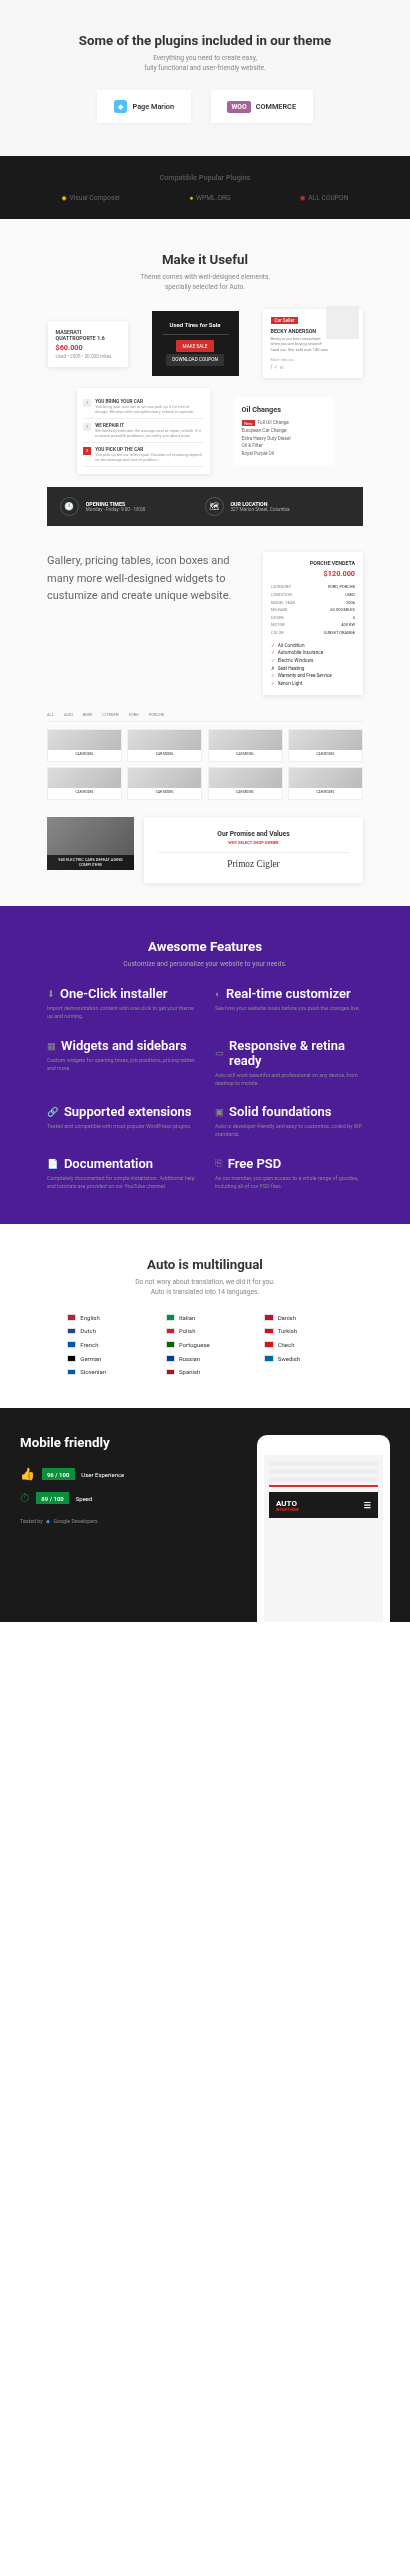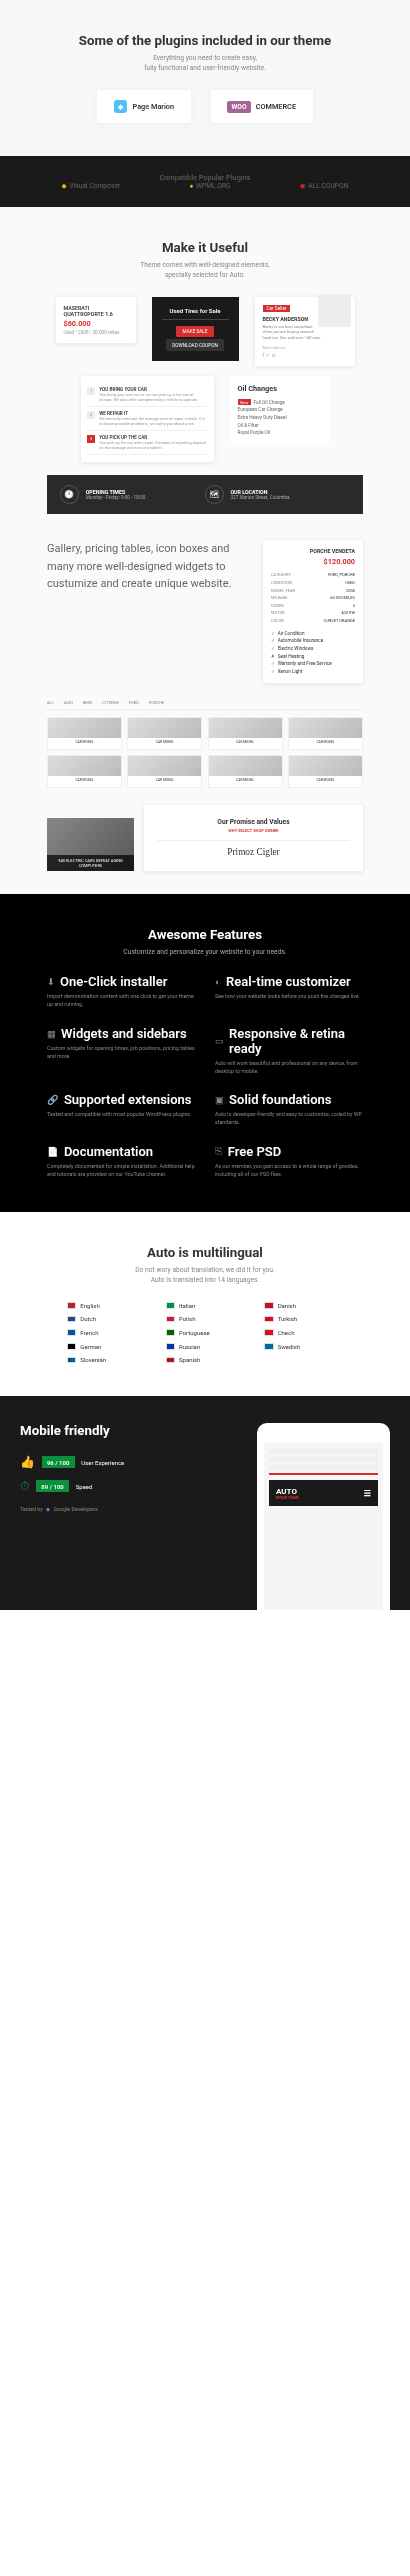--- a/index.html
+++ b/index.html
@@ -1,30 +1,30 @@
 <!DOCTYPE html>
 <html style="font-size:10.7px"><head>
 <meta charset="utf-8">
 <style>
 *{margin:0;padding:0;box-sizing:border-box;font-family:-apple-system,BlinkMacSystemFont,"Segoe UI",Roboto,sans-serif}
 body{width:410px;background:#fff;color:#333}
 .sec{padding:33px 27px;text-align:center}
 .sec-gray{background:#f7f7f7}
-.sec-dark{background:#000000;color:#fff}
+.sec-dark{background:#4c1d95;color:#fff}
 h2{font-size:13.3px;font-weight:700;margin-bottom:5.3px}
 .sub{font-size:6.7px;color:#888;margin-bottom:16.7px;line-height:1.5}
 .plugin-row{display:flex;justify-content:center;gap:20px}
 .plugin-card{background:#fff;padding:10px 16.7px;display:flex;align-items:center;gap:5.3px;font-size:7.3px;font-weight:600;box-shadow:0 1.3px 5.3px rgba(0,0,0,0.05)}
 .icon-box{width:13.3px;height:13.3px;border-radius:2.7px;display:inline-flex;align-items:center;justify-content:center;font-size:6.7px}
 .woo{background:#a46497;color:#fff;padding:2px 4px;border-radius:2px;font-weight:700;font-size:6.7px}
 .compat{background:#1a1a1a;padding:16.7px 27px}
-.compat-title{color:#555;font-size:7.3px;text-align:center;margin-bottom:0;font-weight:600}
+.compat-title{color:#555;font-size:7.3px;text-align:center;margin-bottom:12px;font-weight:600}
 .compat-row{display:flex;justify-content:space-around;align-items:center}
 .compat-item{color:#666;font-size:6.7px;display:flex;align-items:center;gap:2.7px}
-.card-row{display:flex;gap:16px;margin-bottom:10px;align-items:flex-start}
+.card-row{display:flex;gap:24px;margin-bottom:10px;align-items:center}
 .price-card{background:#fff;padding:8px;text-align:left;font-size:5.3px;width:80px;box-shadow:0 1.3px 5.3px rgba(0,0,0,0.1)}
 .price-title{font-weight:600;font-size:5.3px;color:#333;margin-bottom:2px}
 .price-val{color:#d32f2f;font-weight:700;font-size:7.3px}
 .price-meta{color:#999;font-size:4.7px;margin-top:2px}
 .tires-card{background:#1a1a1a;color:#fff;padding:10px;width:87px;text-align:center;font-size:5.3px}
 .tires-title{font-weight:600;margin-bottom:5.3px;font-size:6px}
 .btn-red{background:#d32f2f;color:#fff;padding:3.3px 6.7px;font-size:4.7px;border-radius:1.3px;display:inline-block;margin:2px 0}
 .btn-dark{background:#333;color:#fff;padding:3.3px 6.7px;font-size:4.7px;border-radius:1.3px;display:inline-block}
 .seller-card{background:#fff;padding:8px;width:100px;text-align:left;font-size:4.7px;box-shadow:0 1.3px 5.3px rgba(0,0,0,0.1);position:relative}
 .seller-badge{background:#d32f2f;color:#fff;padding:1.3px 4px;font-size:4.7px;display:inline-block;margin-bottom:3.3px}
@@ -50,21 +50,21 @@
 .vendeta-card{background:#fff;padding:8px;width:100px;text-align:right;font-size:4.7px;box-shadow:0 1.3px 5.3px rgba(0,0,0,0.1)}
 .vendeta-title{font-weight:700;font-size:5.3px;text-transform:uppercase}
 .vendeta-price{color:#d32f2f;font-weight:700;font-size:7.3px;margin:2.7px 0 5.3px}
 .spec-row{display:flex;justify-content:space-between;font-size:4px;padding:1.3px 0;color:#888}
 .check-item{font-size:4.7px;padding:1.3px 0;display:flex;gap:2.7px;align-items:center}
 .check-on{color:#d32f2f}
 .car-grid{display:grid;grid-template-columns:repeat(4,1fr);gap:5.3px;padding:6.7px 20px}
 .car-cell{background:#fff;border:0.7px solid #eee;height:33px}
 .car-img{height:20px;background:linear-gradient(135deg,#ddd,#bbb)}
 .car-info{padding:2px;font-size:3.3px}
-.promise-row{display:flex;gap:10px;padding:10px 20px;align-items:flex-end}
+.promise-row{display:flex;gap:10px;padding:10px 20px;align-items:flex-start}
 .mech-img{width:87px;height:53px;background:linear-gradient(135deg,#888,#555);position:relative}
 .mech-caption{position:absolute;bottom:0;left:0;background:rgba(0,0,0,0.7);color:#fff;font-size:4px;padding:2.7px;width:100%}
 .promise-card{flex:1;background:#fff;padding:13.3px;text-align:center;box-shadow:0 1.3px 5.3px rgba(0,0,0,0.1)}
 .promise-title{font-weight:700;font-size:6.7px;margin-bottom:2px}
 .promise-sub{color:#d32f2f;font-size:4px;font-weight:600;text-transform:uppercase;margin-bottom:6.7px}
 .signature{font-family:cursive;font-size:9.3px;margin-top:6.7px}
 .feat-grid{display:grid;grid-template-columns:1fr 1fr;gap:16.7px 20px;padding:0 20px;text-align:left}
 .feat-item{}
 .feat-head{display:flex;align-items:center;gap:5.3px;margin-bottom:4px}
 .feat-icon{font-size:9.3px;color:#888}

